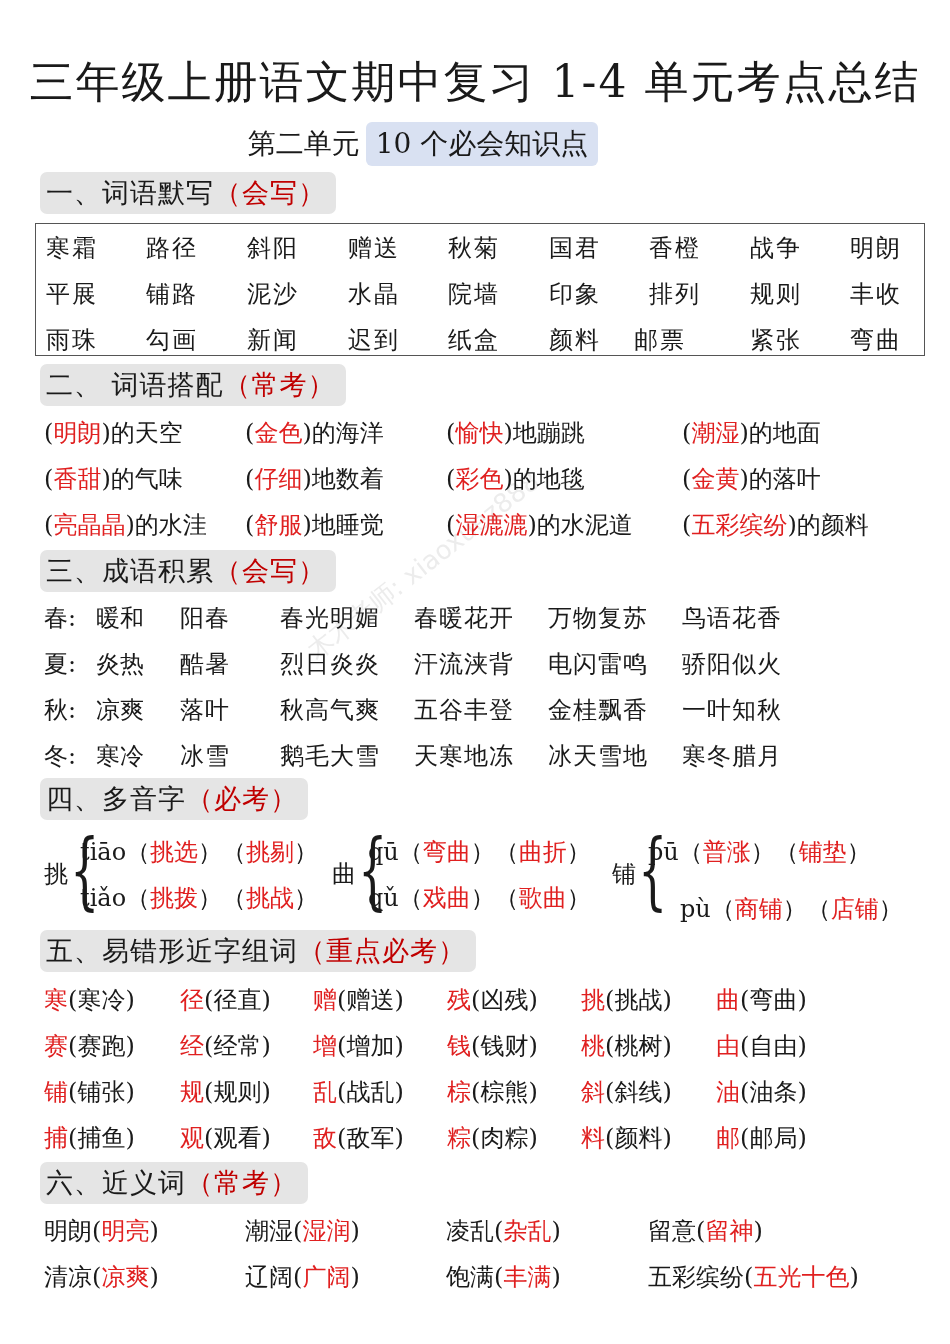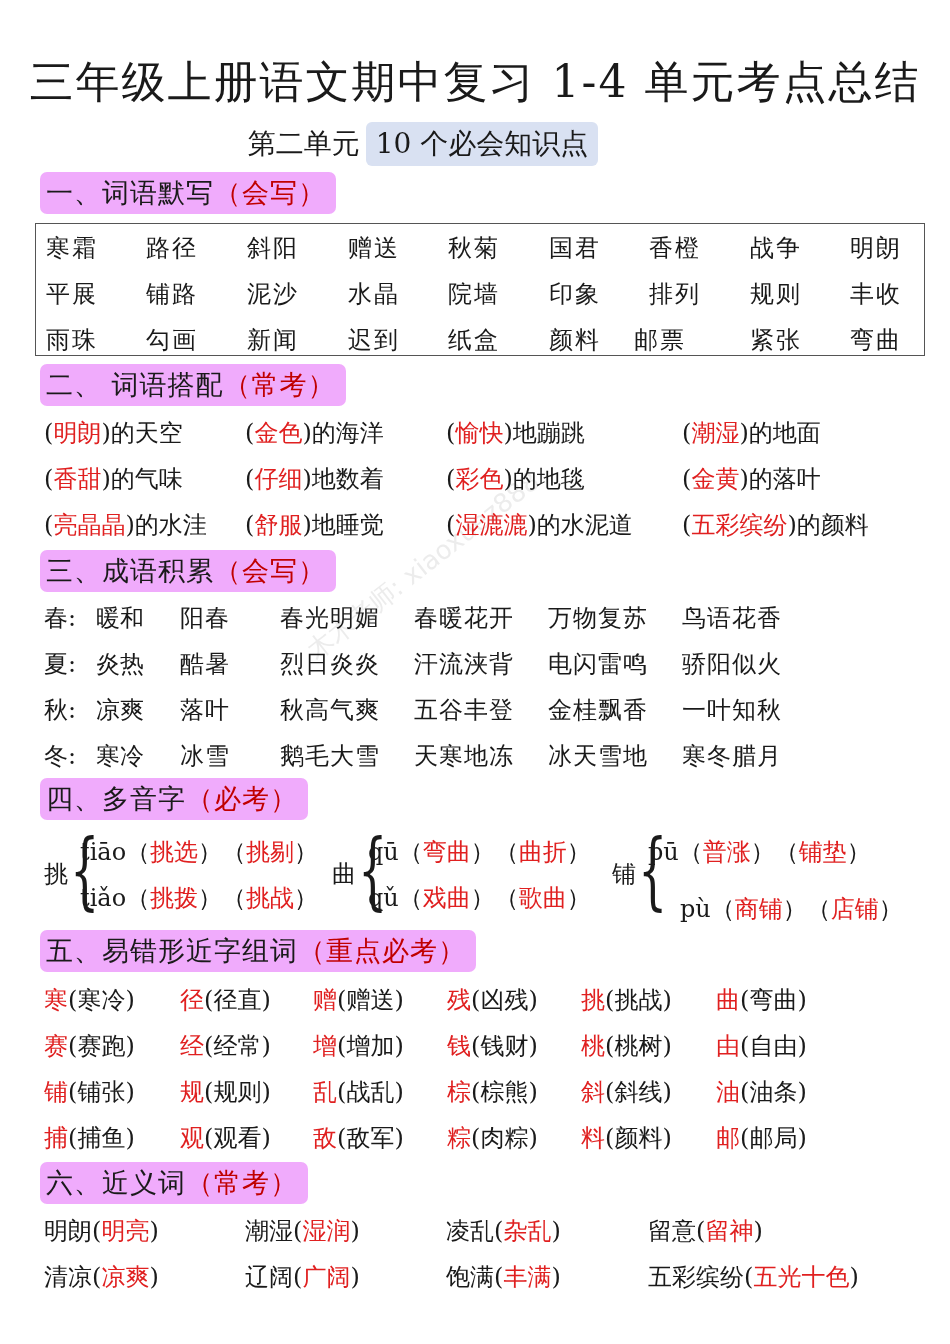--- a/index.html
+++ b/index.html
@@ -15,21 +15,21 @@
   .subtitle {
     position: absolute; left: 0; width: 846px; top: 122px;
     text-align: center; font-size: 28px; line-height: 44px;
   }
   .subtitle .hl {
     display: inline-block; background: #d9e1f2; border-radius: 6px;
     padding: 0 10px; margin-left: 6px;
   }
   .sec-head {
     position: absolute; left: 40px; height: 42px; line-height: 42px;
-    background: #f0abfc; border-radius: 7px; padding: 0 10px 0 6px;
+    background: #e5e5e5; border-radius: 7px; padding: 0 10px 0 6px;
     font-size: 27px; letter-spacing: 1px;
   }
   .sec-head .tag { color: #c00000; }
   .red { color: #e02020; }
   .word-box {
     position: absolute; left: 35px; top: 223px; width: 890px; height: 133px;
     border: 1.5px solid #555; box-sizing: border-box;
   }
   .word-row { position: absolute; left: 0; height: 46px; width: 100%; font-size: 24px; line-height: 46px; }
   .word-cell { position: absolute; top: 0; letter-spacing: 2px; }

